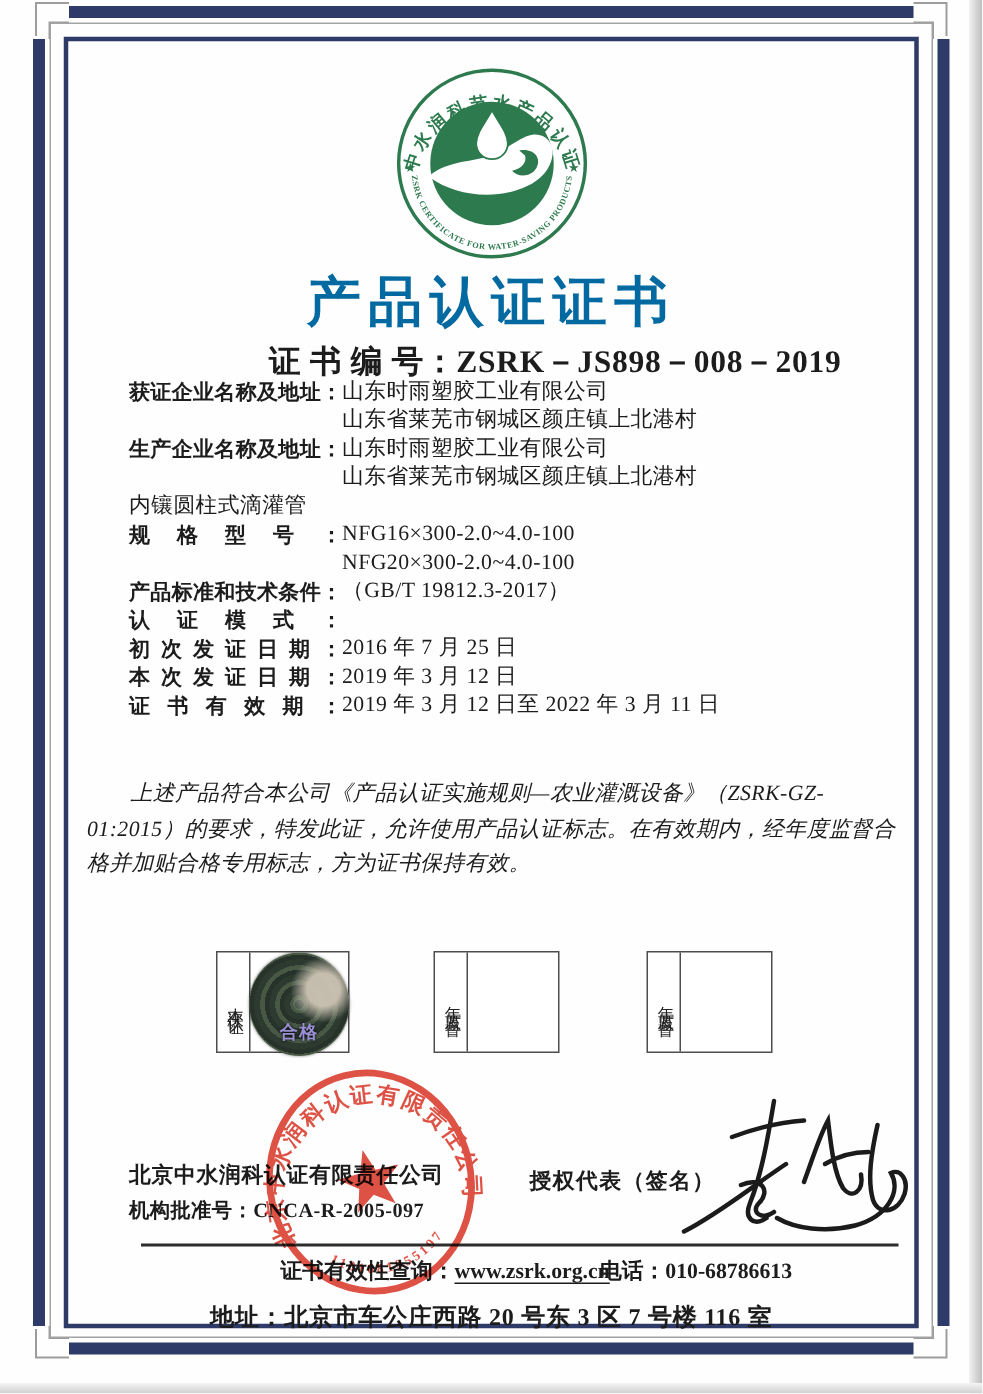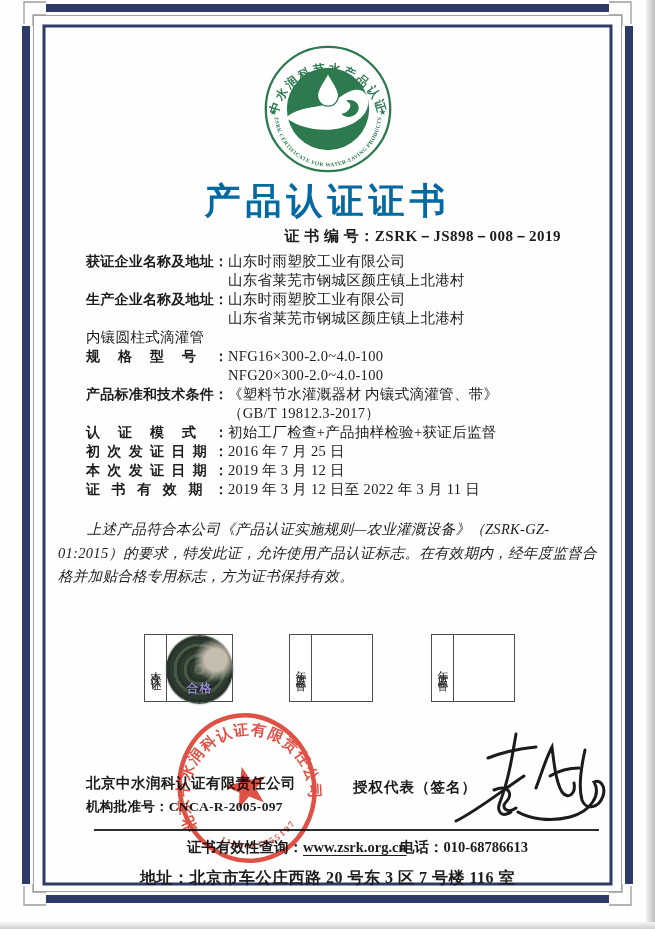--- a/index.html
+++ b/index.html
@@ -12,21 +12,21 @@
     background:linear-gradient(to right,#f2f2f2,#bdbdbd);z-index:60;}
   .edge-bottom{position:absolute;left:0;bottom:0;width:100%;height:7px;
     background:linear-gradient(to bottom,#f5f5f5,#cfcfcf);z-index:60;}
   .border-svg{position:absolute;left:0;top:0;z-index:1;}
   .content{position:absolute;inset:0;z-index:5;}
 
   .logo{position:absolute;left:261px;top:42px;}
   .title{position:absolute;left:0;top:177px;width:100%;text-align:center;
     font-family:"Liberation Sans","DejaVu Sans",sans-serif;
     font-size:36px;font-weight:700;letter-spacing:5px;color:#0369a1;}
-  .certno{position:absolute;top:227px;right:94px;font-size:15px;font-weight:700;letter-spacing:.5px;}
+  .certno{position:absolute;top:227px;right:94px;font-size:21px;font-weight:700;letter-spacing:.5px;}
   .certno .val{font-weight:700;}
 
   .fields{position:absolute;left:86px;top:252px;width:490px;font-size:14.5px;line-height:19px;}
   .frow{display:flex;align-items:flex-start;}
   .flabel{flex:0 0 142px;display:inline-block;width:142px;text-align:justify;text-align-last:justify;
     font-weight:700;font-family:"Liberation Sans","DejaVu Sans",sans-serif;font-size:14px;}
   .fvals{flex:1;}
   .fval{display:block;letter-spacing:.3px;}
 
   .statement{position:absolute;left:58px;top:518px;width:541px;font-size:14.5px;line-height:23.5px;
@@ -146,29 +146,25 @@
       <div class="frow">
         <span class="flabel">规格型号：</span>
         <span class="fvals">
             <span class="fval">NFG16×300-2.0~4.0-100</span>
             <span class="fval">NFG20×300-2.0~4.0-100</span>
           </span>
       </div>
       <div class="frow">
         <span class="flabel">产品标准和技术条件：</span>
         <span class="fvals">
-            <span class="fval">《塑料节水灌溉器材 内镶式滴灌管、带》</span>
             <span class="fval">（GB/T 19812.3-2017）</span>
           </span>
       </div>
       <div class="frow">
         <span class="flabel">认证模式：</span>
-        <span class="fvals">
-            <span class="fval">初始工厂检查+产品抽样检验+获证后监督</span>
-          </span>
       </div>
       <div class="frow">
         <span class="flabel">初次发证日期：</span>
         <span class="fvals">
             <span class="fval">2016 年 7 月 25 日</span>
           </span>
       </div>
       <div class="frow">
         <span class="flabel">本次发证日期：</span>
         <span class="fvals">

